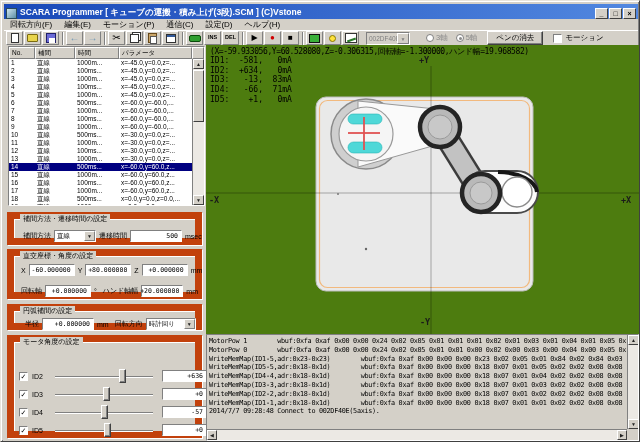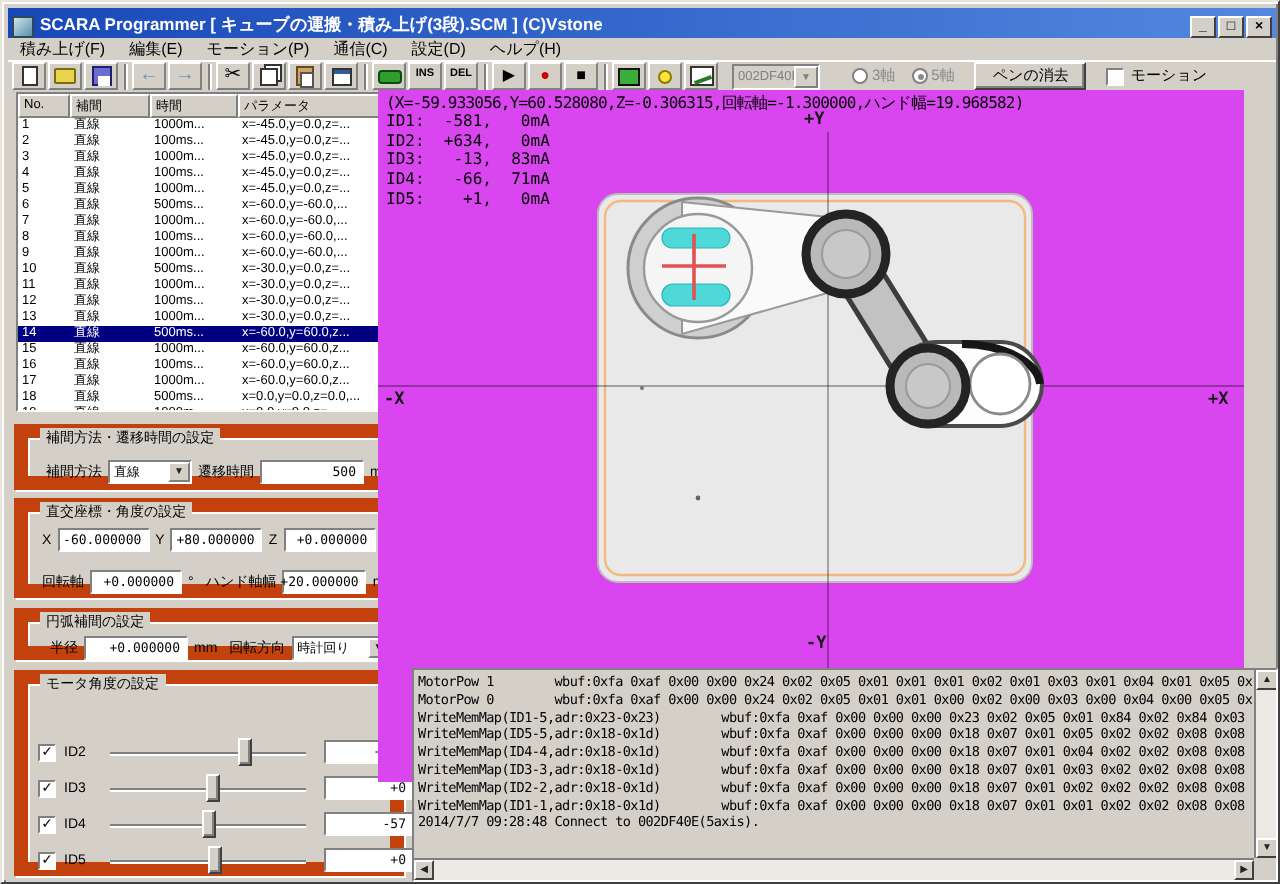--- a/index.html
+++ b/index.html
@@ -86,21 +86,21 @@
   
   .mrow{position:absolute;left:5px;width:188px;height:15px;}
   .mrow .cbx{position:absolute;left:0;top:3px;width:9px;height:9px;background:#fff;border:1px solid;
     border-color:#808080 #fff #fff #808080;font-size:7px;line-height:8px;text-align:center;}
   .mrow .mlabel{position:absolute;left:13px;top:4px;font-size:7px;}
   .mrow .track{position:absolute;left:36px;top:7px;width:98px;height:2px;background:#808080;border-bottom:1px solid #fff;}
   .mrow .thumb{position:absolute;top:0;width:7px;height:14px;background:#d4d0c8;border:1px solid;
     border-color:#fff #404040 #404040 #fff;box-shadow:inset -1px -1px 0 #808080;}
   .mrow .mval{position:absolute;right:0;top:1px;width:45px;}
   
-  .canvas{position:absolute;left:188px;top:44px;width:433px;height:346px;background:#d946ef;overflow:hidden;}
+  .canvas{position:absolute;left:205px;top:44px;width:433px;height:346px;background:#4d7c0f;overflow:hidden;}
   .coordline{position:absolute;left:4px;top:1px;font-family:"DejaVu Sans Mono",monospace;font-size:8px;color:#000;white-space:pre;letter-spacing:-0.4px;}
   .telemetry{position:absolute;left:4px;top:11px;font-family:"DejaVu Sans Mono",monospace;font-size:8px;line-height:9.7px;color:#000;white-space:pre;}
   .axislabel{position:absolute;font-family:"DejaVu Sans Mono",monospace;font-size:8.5px;color:#1a1a1a;font-weight:bold;}
   
   .log{position:absolute;left:205px;top:333px;width:433px;height:107px;background:#d4d0c8;
     border:1px solid;border-color:#808080 #fff #fff #808080;overflow:hidden;}
   .loglines{position:absolute;left:2px;top:2px;right:12px;bottom:12px;overflow:hidden;
     font-family:"DejaVu Sans Mono",monospace;font-size:6.8px;line-height:8.8px;color:#000;white-space:pre;letter-spacing:-0.3px;}
   .log .vsb{position:absolute;right:0;top:0;width:11px;bottom:11px;background:#ece9e4;border-left:1px solid #808080;}
   .log .hsb{position:absolute;left:0;bottom:0;height:11px;right:11px;background:#ece9e4;border-top:1px solid #808080;}
@@ -116,21 +116,21 @@
     <div class="app-icon"></div>
     <div class="title-text">SCARA Programmer [ キューブの運搬・積み上げ(3段).SCM ]  (C)Vstone</div>
     <div class="winbtns">
       <div class="winbtn">_</div>
       <div class="winbtn">□</div>
       <div class="winbtn">×</div>
     </div>
   </div>
 
   <div class="menubar" id="menubar">
-      <span class="menu-item">積み上げ(F)</span>
+      <span class="menu-item">回転方向(F)</span>
       <span class="menu-item">編集(E)</span>
       <span class="menu-item">モーション(P)</span>
       <span class="menu-item">通信(C)</span>
       <span class="menu-item">設定(D)</span>
       <span class="menu-item">ヘルプ(H)</span>
     </div>
 
   <div class="toolbar">
     <div class="tbtn">
         <span class="ic-doc"></span>

